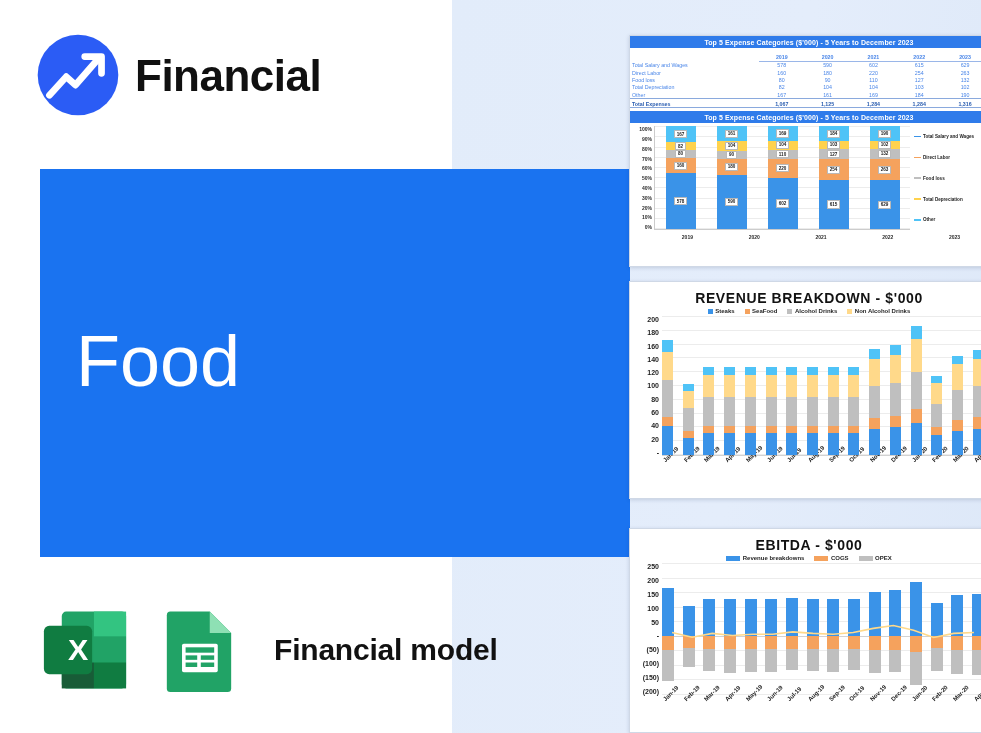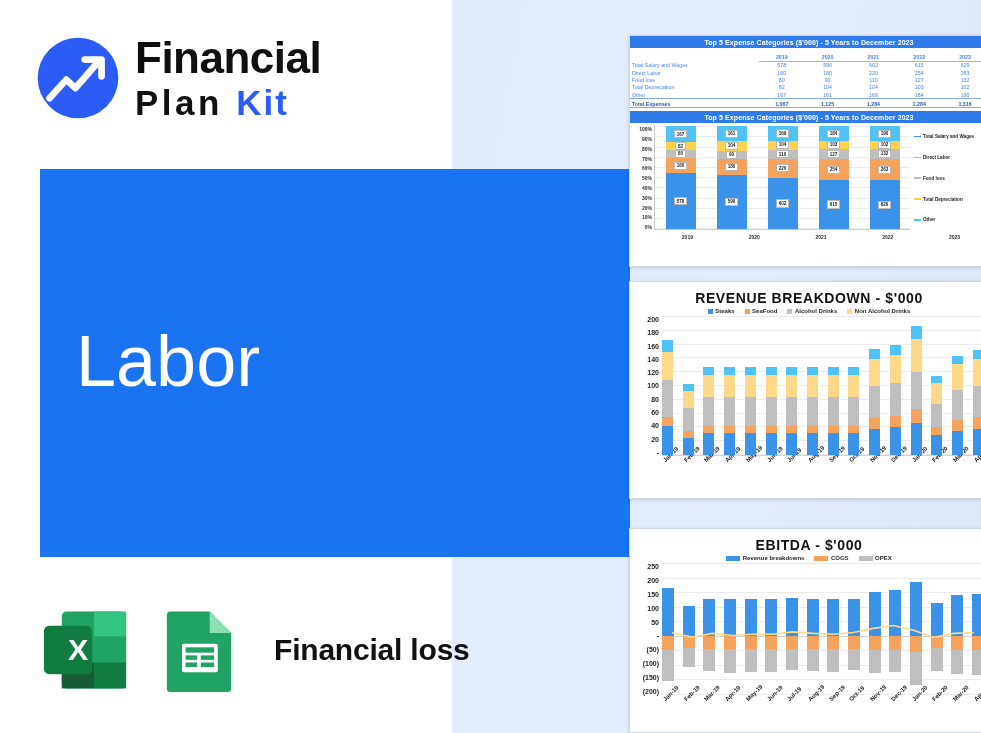--- a/index.html
+++ b/index.html
@@ -206,25 +206,24 @@
 <div class="bg-blue-block"></div>
 
 <div class="logo-wrap">
   <svg class="logo-mark" viewBox="0 0 100 100">
     <circle cx="50" cy="50" r="48" fill="#2b5cf5"></circle>
     <path d="M16 74 L36 52 L47 62 L74 31" stroke="#ffffff" stroke-width="8" fill="none" stroke-linecap="round" stroke-linejoin="round"></path>
     <path d="M58 28 L78 28 L78 48" stroke="#ffffff" stroke-width="8" fill="none" stroke-linecap="round" stroke-linejoin="round"></path>
   </svg>
   <div class="logo-text">
     <div class="logo-line1">Financial</div>
-    <div class="logo-line2"><span>Plan </span><span class="logo-kit">Kit</span></div>
   </div>
 </div>
 
-<div class="hero-title">Labor</div>
+<div class="hero-title">Food</div>
 
 <div class="footer-row">
   <svg class="icon-excel" viewBox="0 0 100 94">
     <rect x="24" y="4" width="72" height="86" rx="5" fill="#21a366"></rect>
     <rect x="60" y="4" width="36" height="28" fill="#33c481"></rect>
     <rect x="60" y="32" width="36" height="29" fill="#21a366"></rect>
     <rect x="60" y="61" width="36" height="29" fill="#107c41"></rect>
     <rect x="24" y="61" width="36" height="29" fill="#185c37"></rect>
     <rect x="4" y="20" width="54" height="54" rx="6" fill="#107c41"></rect>
     <text x="31" y="58" font-family="Liberation Sans, sans-serif" font-size="34" font-weight="bold" fill="#ffffff">X</text>
@@ -232,21 +231,21 @@
   <svg class="icon-sheets" viewBox="0 0 100 94">
     <path d="M18 4 h44 l24 24 v62 a4 4 0 0 1 -4 4 H18 a4 4 0 0 1 -4 -4 V8 a4 4 0 0 1 4 -4 z" fill="#21a366"></path>
     <path d="M62 4 l24 24 H62 z" fill="#8ee0b4"></path>
     <rect x="31" y="40" width="40" height="32" rx="2" fill="#ffffff"></rect>
     <rect x="35" y="44" width="32" height="6" fill="#21a366"></rect>
     <rect x="35" y="53" width="13" height="5" fill="#21a366"></rect>
     <rect x="52" y="53" width="15" height="5" fill="#21a366"></rect>
     <rect x="35" y="61" width="13" height="5" fill="#21a366"></rect>
     <rect x="52" y="61" width="15" height="5" fill="#21a366"></rect>
   </svg>
-  <div class="footer-caption">Financial loss</div>
+  <div class="footer-caption">Financial model</div>
 </div>
 
 <div class="card card-expense">
   <div class="xl-banner">Top 5 Expense Categories ($'000) - 5 Years to December 2023</div>
   <table class="xl-table">
     <thead>
       <tr>
         <th class="lbl"></th>
         <th>2019</th>
         <th>2020</th>

